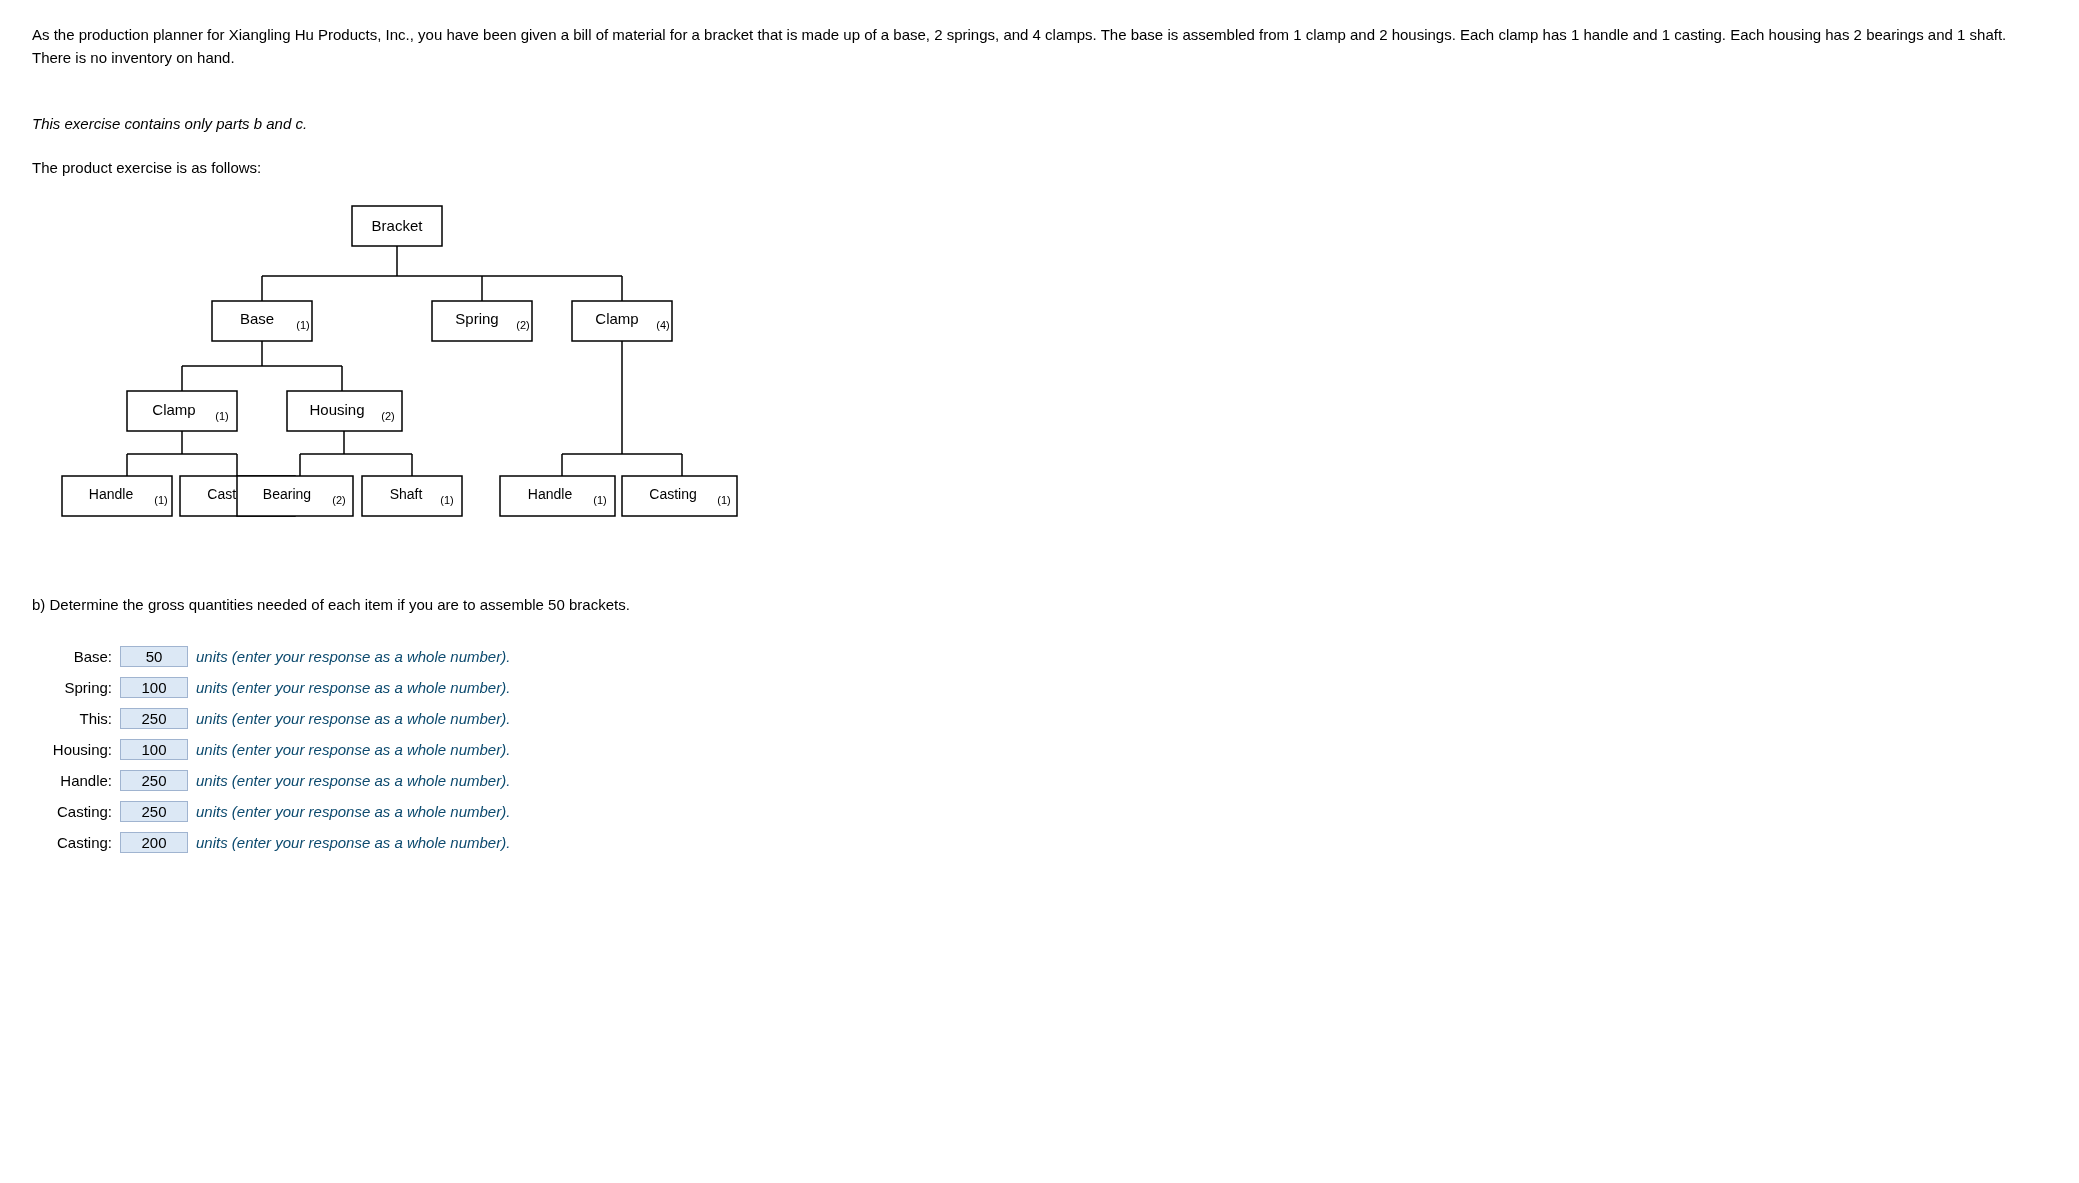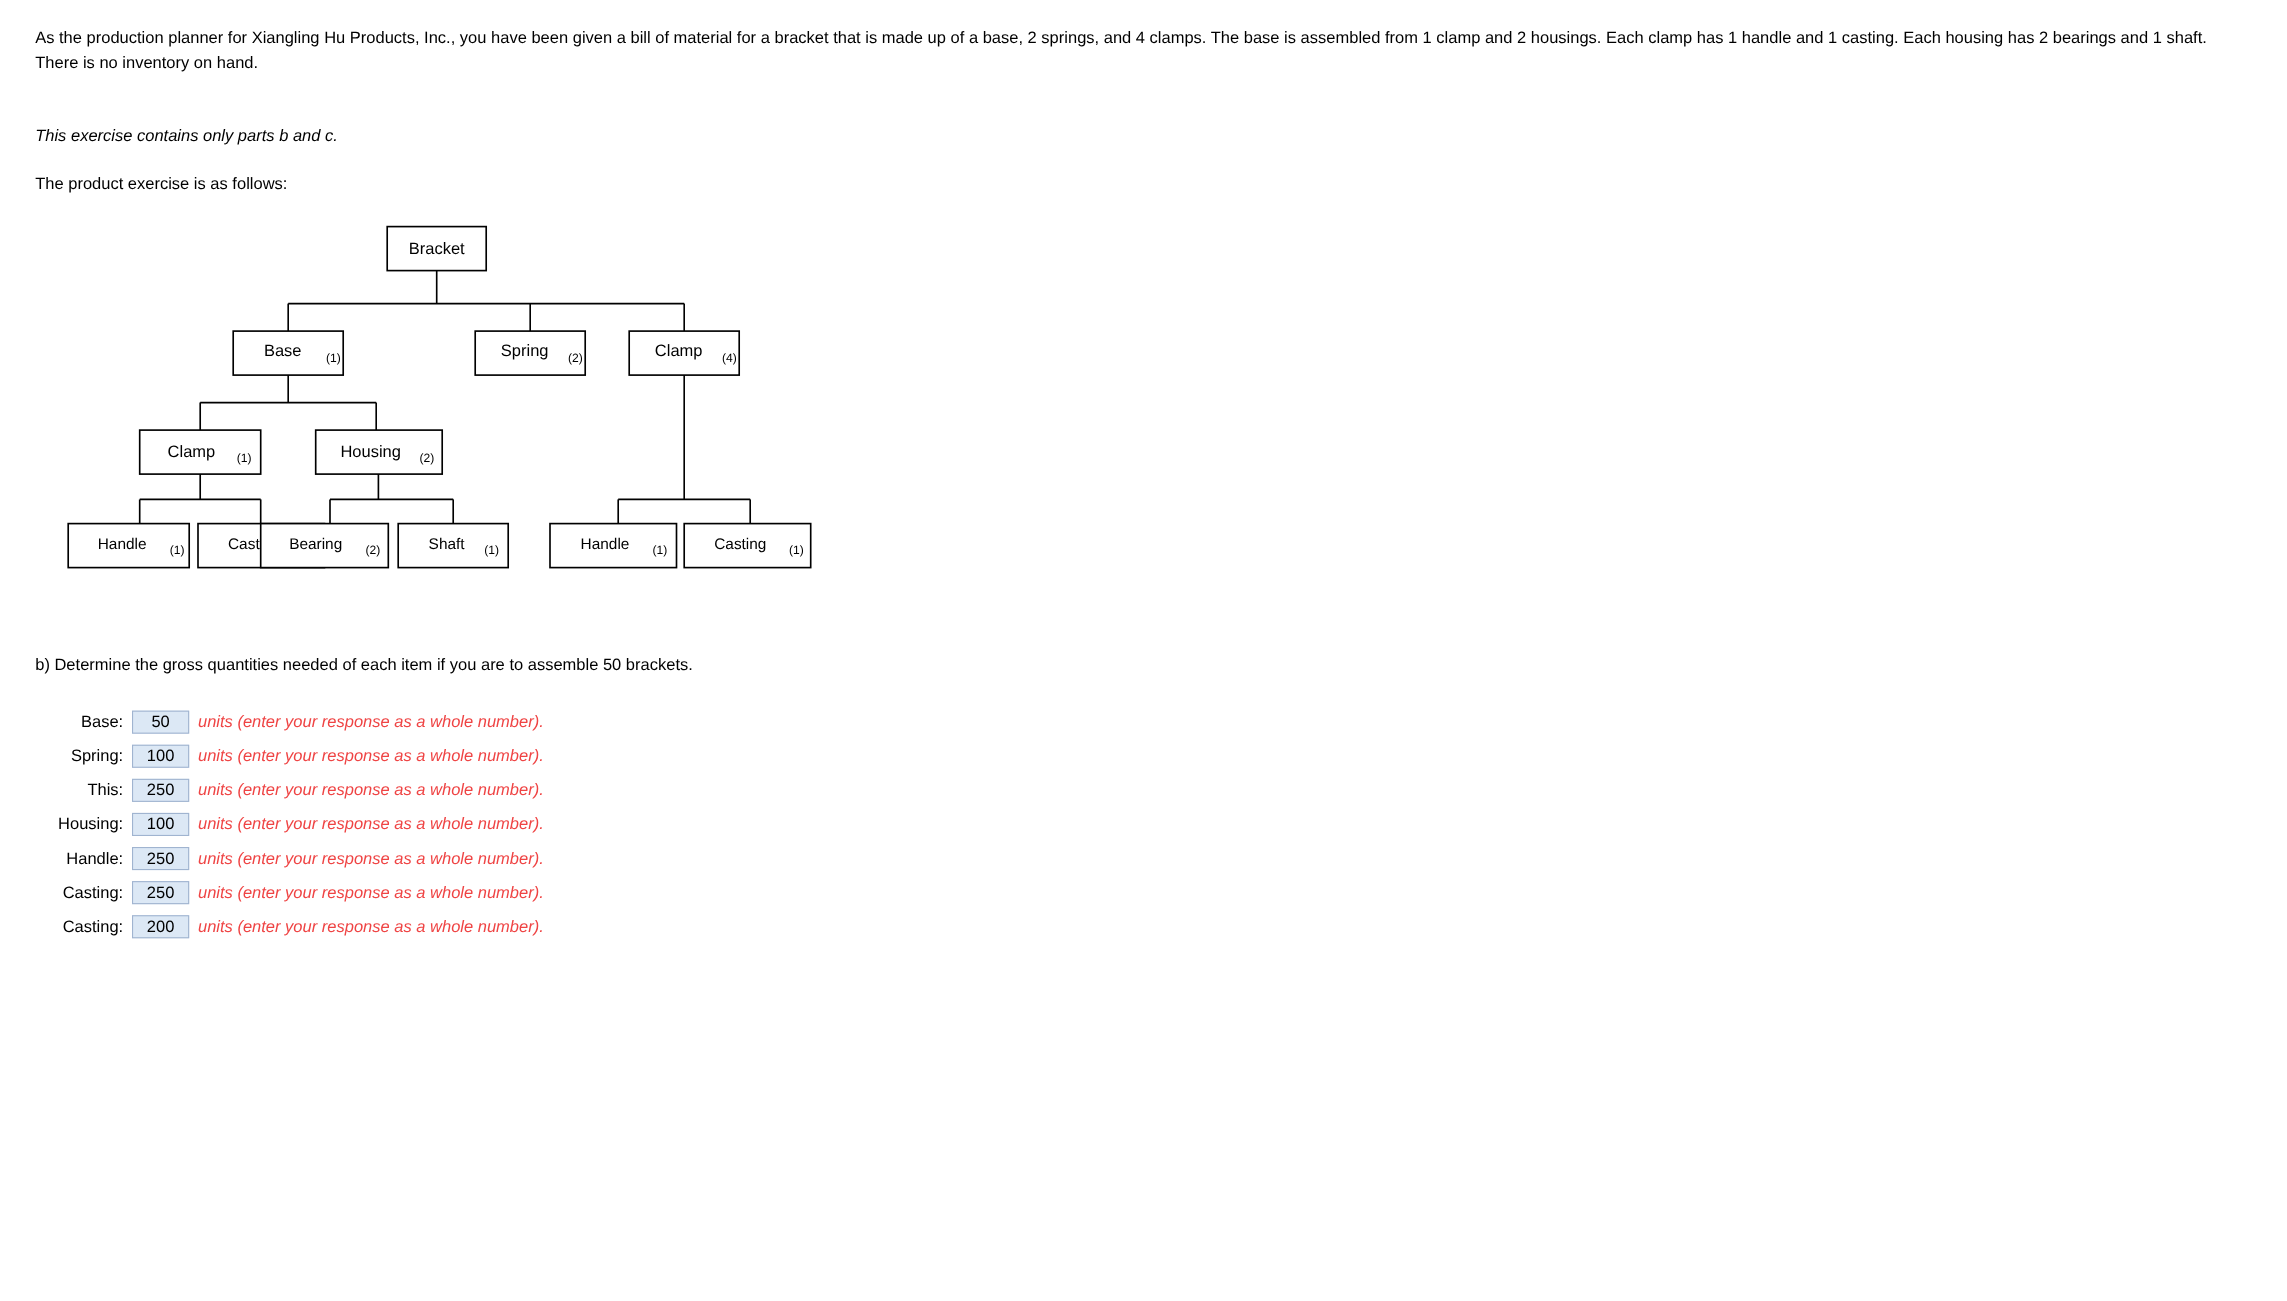--- a/index.html
+++ b/index.html
@@ -41,33 +41,33 @@
       align-items: center;
       margin-bottom: 10px;
       font-size: 15px;
     }
     .answer-label {
       width: 80px;
       text-align: right;
       margin-right: 8px;
     }
     .answer-input {
-      width: 52px;
+      width: 68px;
       border: 1px solid #a0b4d0;
       background: #dce8f5;
       text-align: center;
       font-size: 15px;
       padding: 1px 4px;
       margin-right: 8px;
       color: #000;
     }
     .answer-hint {
       font-style: italic;
       font-size: 15px;
-      color: #ef4444;
+      color: #0c4a6e;
     }
   </style>
 </head>
 <body>
 
 
 
 
 <p class="intro-text">As the production planner for Xiangling Hu Products, Inc., you have been given a bill of material for a bracket that is made up of a base, 2 springs, and 4 clamps. The base is assembled from 1 clamp and 2 housings. Each clamp has 1 handle and 1 casting. Each housing has 2 bearings and 1 shaft. There is no inventory on hand.</p>
 <br>

